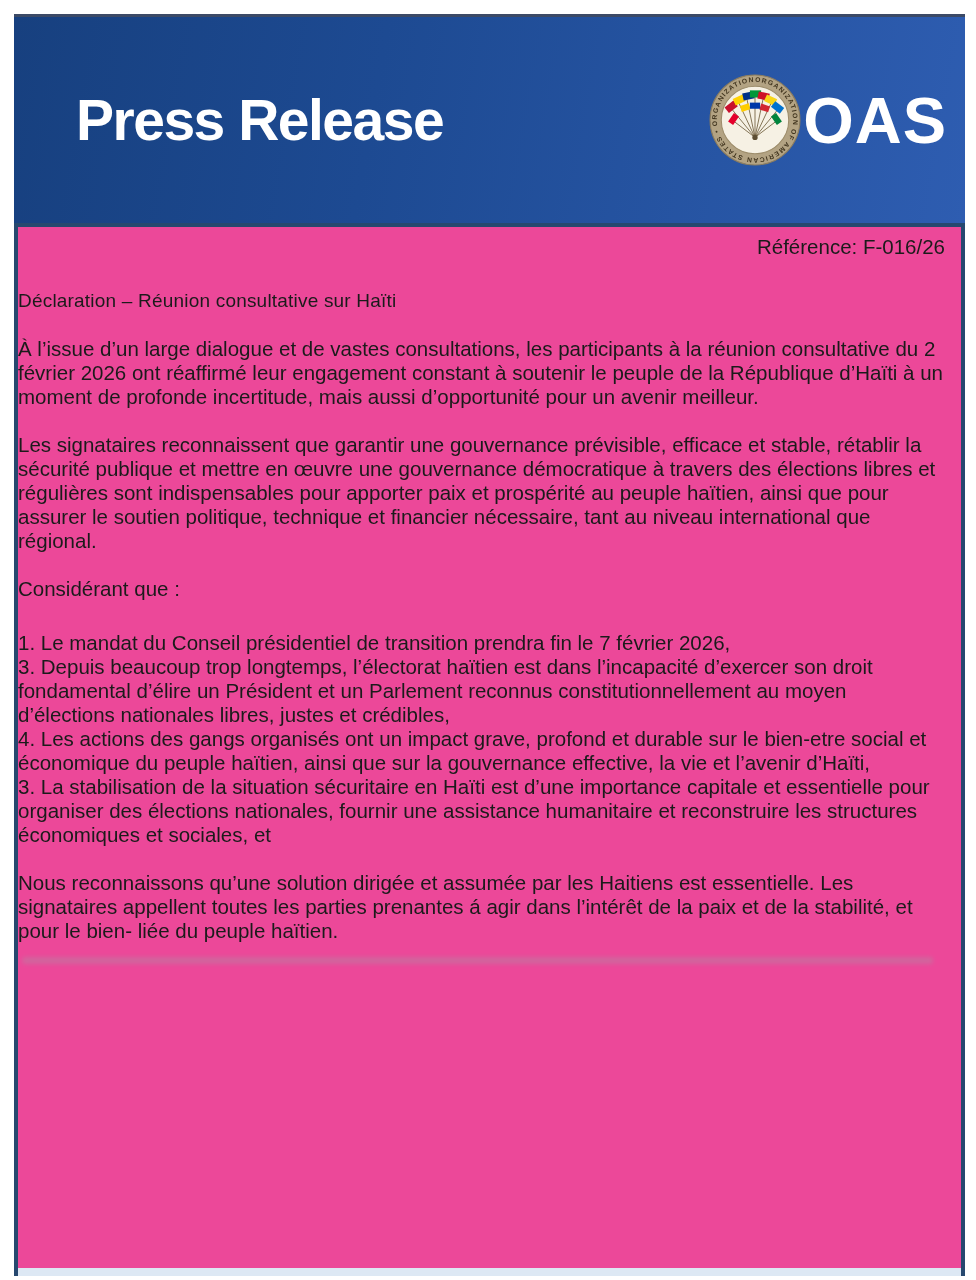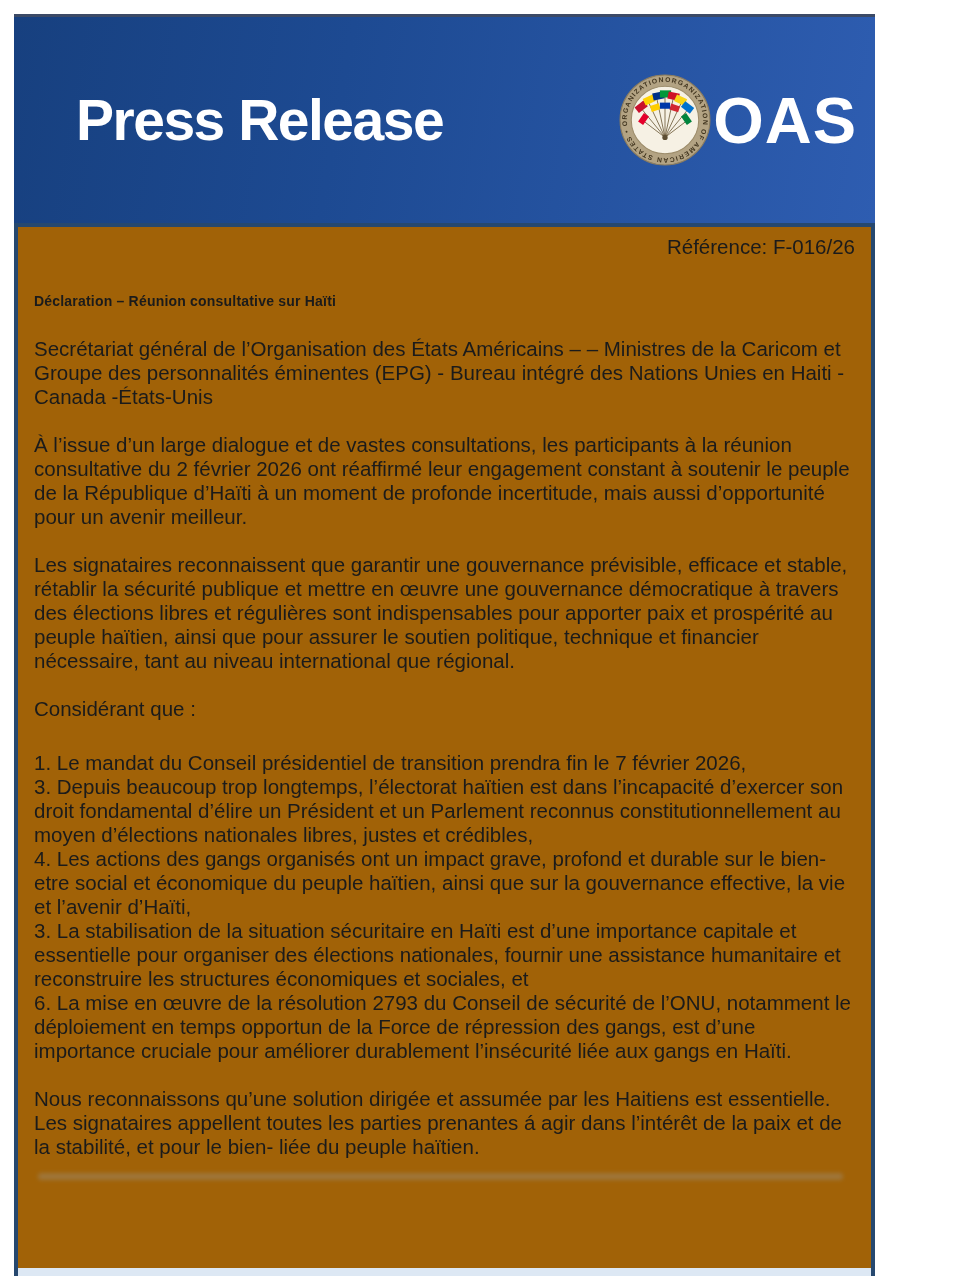--- a/index.html
+++ b/index.html
@@ -1,21 +1,21 @@
 <!DOCTYPE html>
 <html><head>
 <meta charset="utf-8">
 <style>
   html,body{margin:0;padding:0;background:#ffffff;}
   body{
     width:976px;height:1280px;overflow:hidden;position:relative;
     font-family:"Liberation Sans",sans-serif;
     -webkit-font-smoothing:antialiased;
   }
-  .page{position:absolute;top:14px;left:14px;width:861px;}
+  .page{position:absolute;top:14px;left:14px;width:951px;}
 
   
   .band{
     position:relative;height:206px;
     background:linear-gradient(100deg,#17407f 0%,#1d4a92 38%,#2e5db1 100%);
     border-top:3px solid #3c4a66;
     display:flex;align-items:center;
   }
   .band h1{
     margin:0 0 0 62px;
@@ -27,32 +27,32 @@
   }
   .brand .acronym{
     color:#ffffff;font-size:65px;font-weight:600;letter-spacing:1px;line-height:1;
   }
   .seal{display:block;}
 
   
   .doc{
     position:relative;
     min-height:1053px;
-    background:#a16207;
+    background:#ec4899;
     border-left:4px solid #26486f;
     border-right:4px solid #26486f;
     border-top:4px solid #26486f;
-    padding:6px 14px 0 16px;
+    padding:6px 14px 0 0;
     box-sizing:border-box;
     color:#1b1b1b;
     font-size:20.5px;line-height:24px;
   }
   .ref{ text-align:right;line-height:27px;padding-right:2px; }
   .doc h2{
-    margin:29px 0 0 0;font-size:14px;font-weight:bold;line-height:24px;letter-spacing:.2px;
+    margin:29px 0 0 0;font-size:19px;font-weight:normal;line-height:24px;letter-spacing:.2px;
   }
   .doc p{margin:24px 0 0 0;}
   .list{margin-top:30px;}
   .list p{margin:0;}
   .closing{margin-top:34px;}
   .artifact{
     margin:14px 14px 0 4px;height:7px;border-radius:3px;
     background:#9aa0a6;opacity:.32;filter:blur(2px);
   }
   .bottom-strip{
@@ -110,32 +110,30 @@
   </div>
 
   <div class="doc">
 
     <div class="ref">
       <div>Référence: F-016/26</div>
     </div>
 
     <h2>Déclaration – Réunion consultative sur Haïti</h2>
 
-    <p>Secrétariat général de l’Organisation des États Américains – – Ministres de la Caricom et Groupe des personnalités éminentes (EPG) - Bureau intégré des Nations Unies en Haiti - Canada -États-Unis</p>
     <p>À l’issue d’un large dialogue et de vastes consultations, les participants à la réunion consultative du 2 février 2026 ont réaffirmé leur engagement constant à soutenir le peuple de la République d’Haïti à un moment de profonde incertitude, mais aussi d’opportunité pour un avenir meilleur.</p>
     <p>Les signataires reconnaissent que garantir une gouvernance prévisible, efficace et stable, rétablir la sécurité publique et mettre en œuvre une gouvernance démocratique à travers des élections libres et régulières sont indispensables pour apporter paix et prospérité au peuple haïtien, ainsi que pour assurer le soutien politique, technique et financier nécessaire, tant au niveau international que régional.</p>
 
     <p>Considérant que :</p>
 
     <div class="list">
       <p>1. Le mandat du Conseil présidentiel de transition prendra fin le 7 février 2026,</p>
       <p>3. Depuis beaucoup trop longtemps, l’électorat haïtien est dans l’incapacité d’exercer son droit fondamental d’élire un Président et un Parlement reconnus constitutionnellement au moyen d’élections nationales libres, justes et crédibles,</p>
       <p>4. Les actions des gangs organisés ont un impact grave, profond et durable sur le bien-etre social et économique du peuple haïtien, ainsi que sur la gouvernance effective, la vie et l’avenir d’Haïti,</p>
       <p>3. La stabilisation de la situation sécuritaire en Haïti est d’une importance capitale et essentielle pour organiser des élections nationales, fournir une assistance humanitaire et reconstruire les structures économiques et sociales, et</p>
-      <p>6. La mise en œuvre de la résolution 2793 du Conseil de sécurité de l’ONU, notamment le déploiement en temps opportun de la Force de répression des gangs, est d’une importance cruciale pour améliorer durablement l’insécurité liée aux gangs en Haïti.</p>
     </div>
 
     <p class="closing">Nous reconnaissons qu’une solution dirigée et assumée par les Haitiens est essentielle. Les signataires appellent toutes les parties prenantes á agir dans l’intérêt de la paix et de la stabilité, et pour le bien- liée du peuple haïtien.</p>
 
     <div class="artifact"></div>
     <div class="bottom-strip"></div>
   </div>
 
 </div>
 

